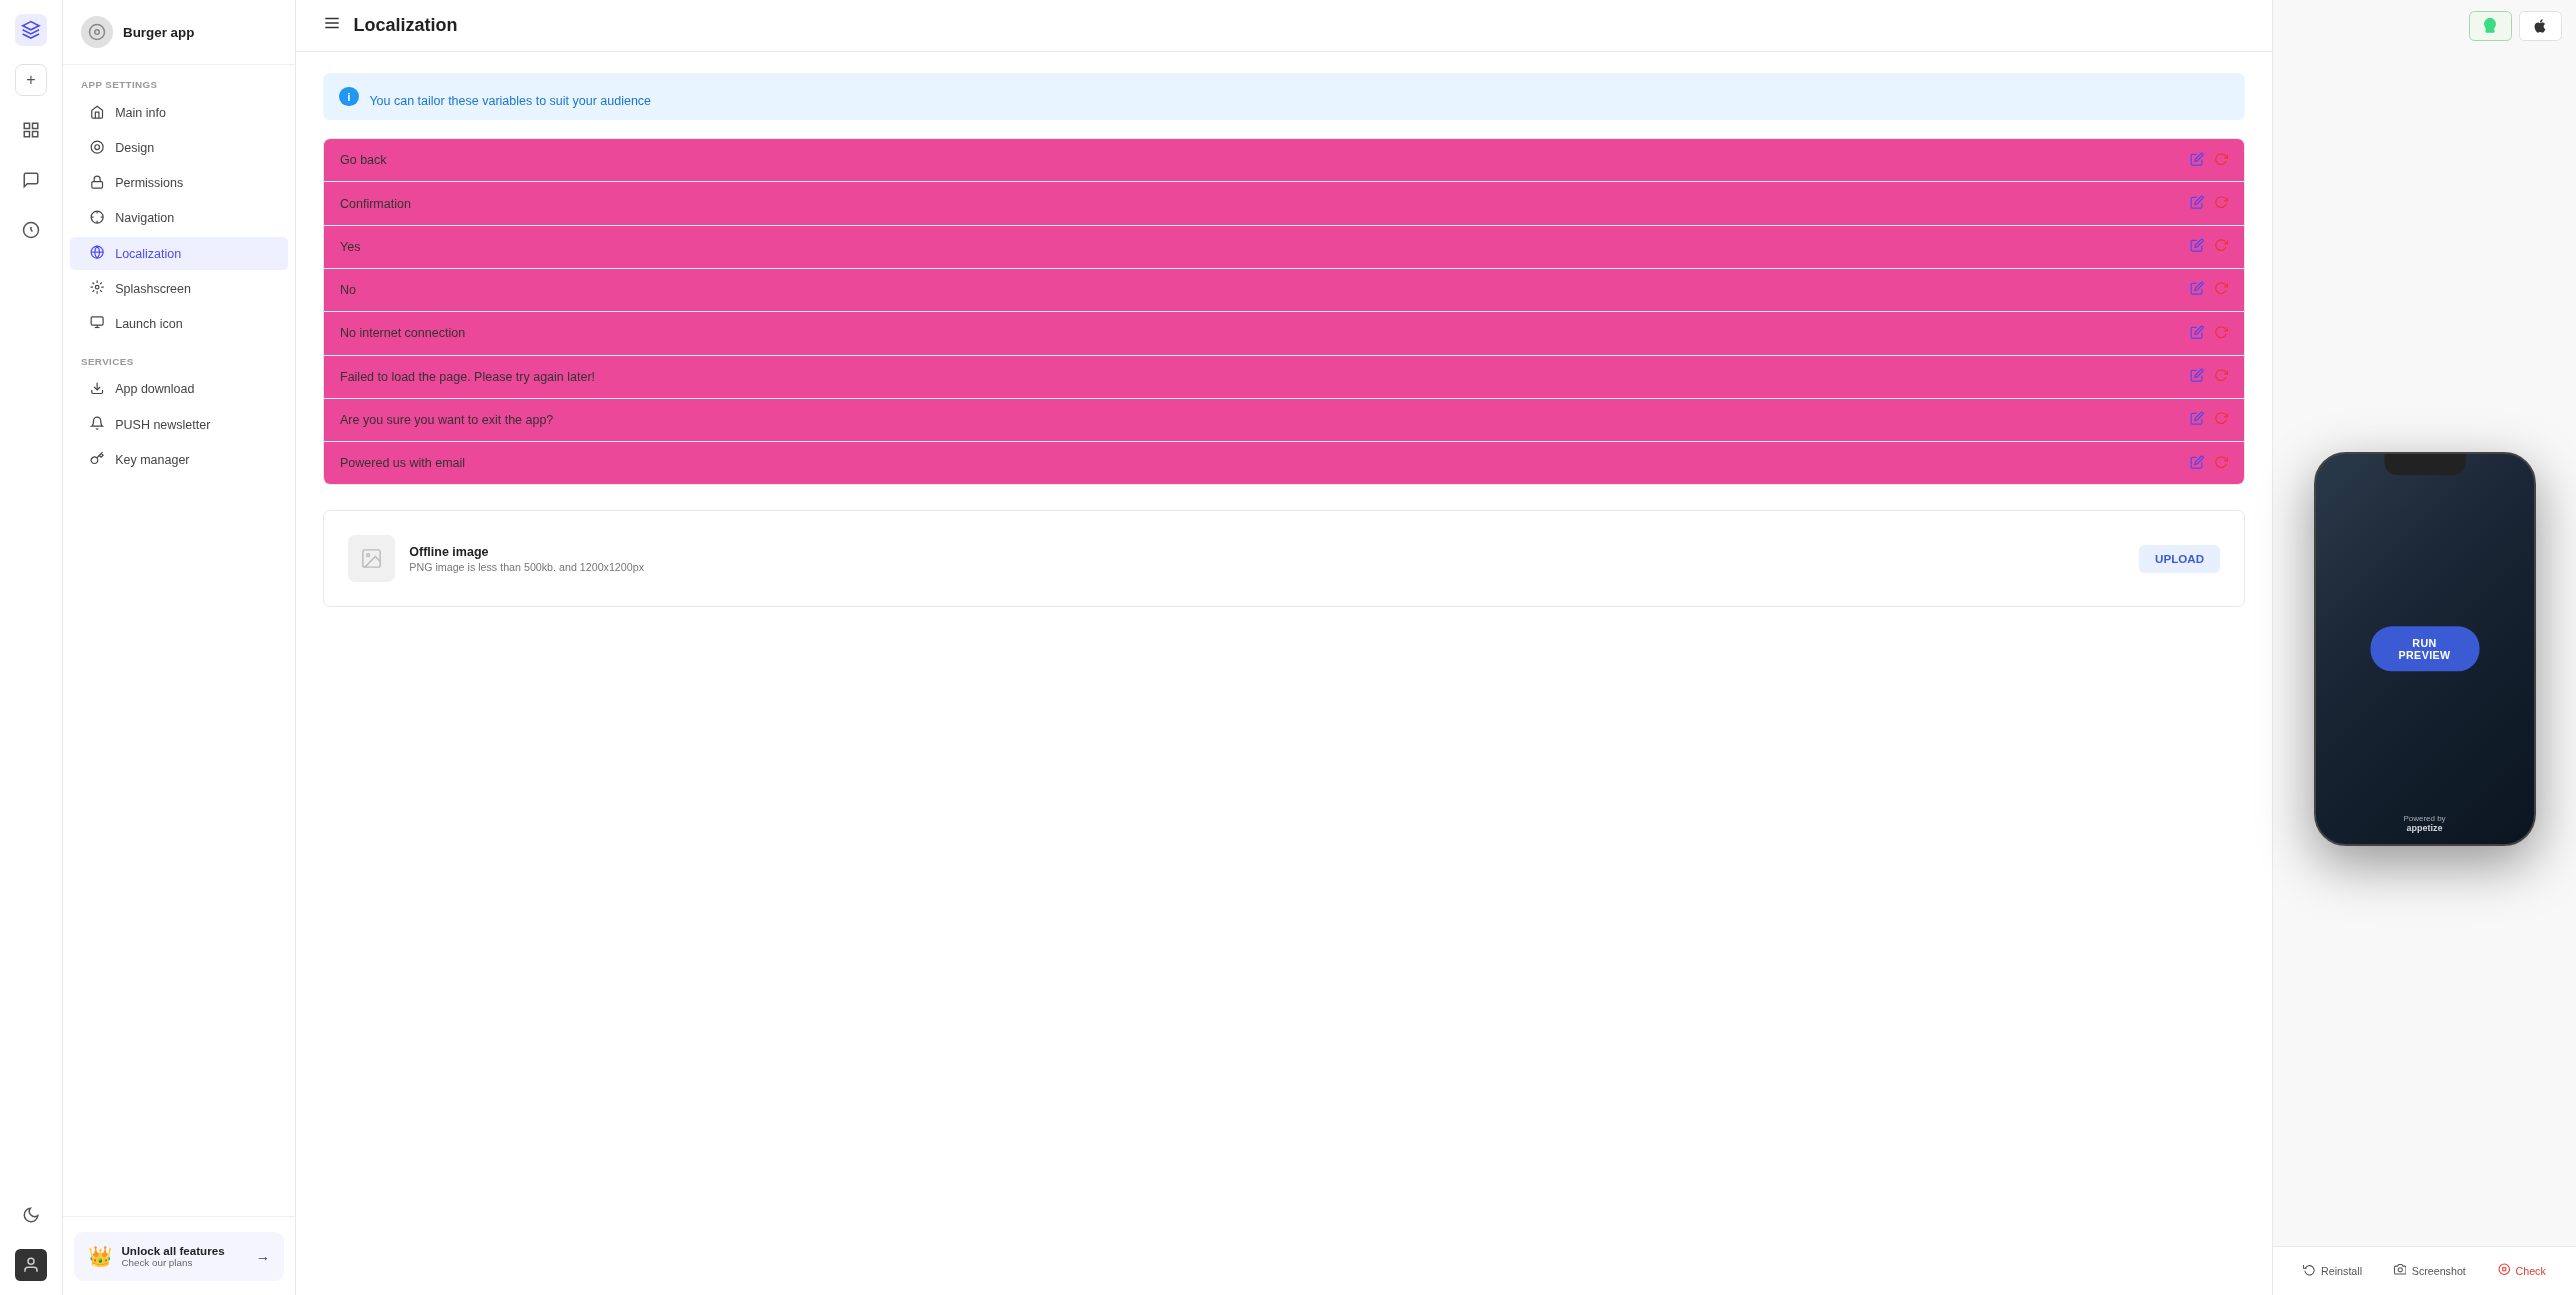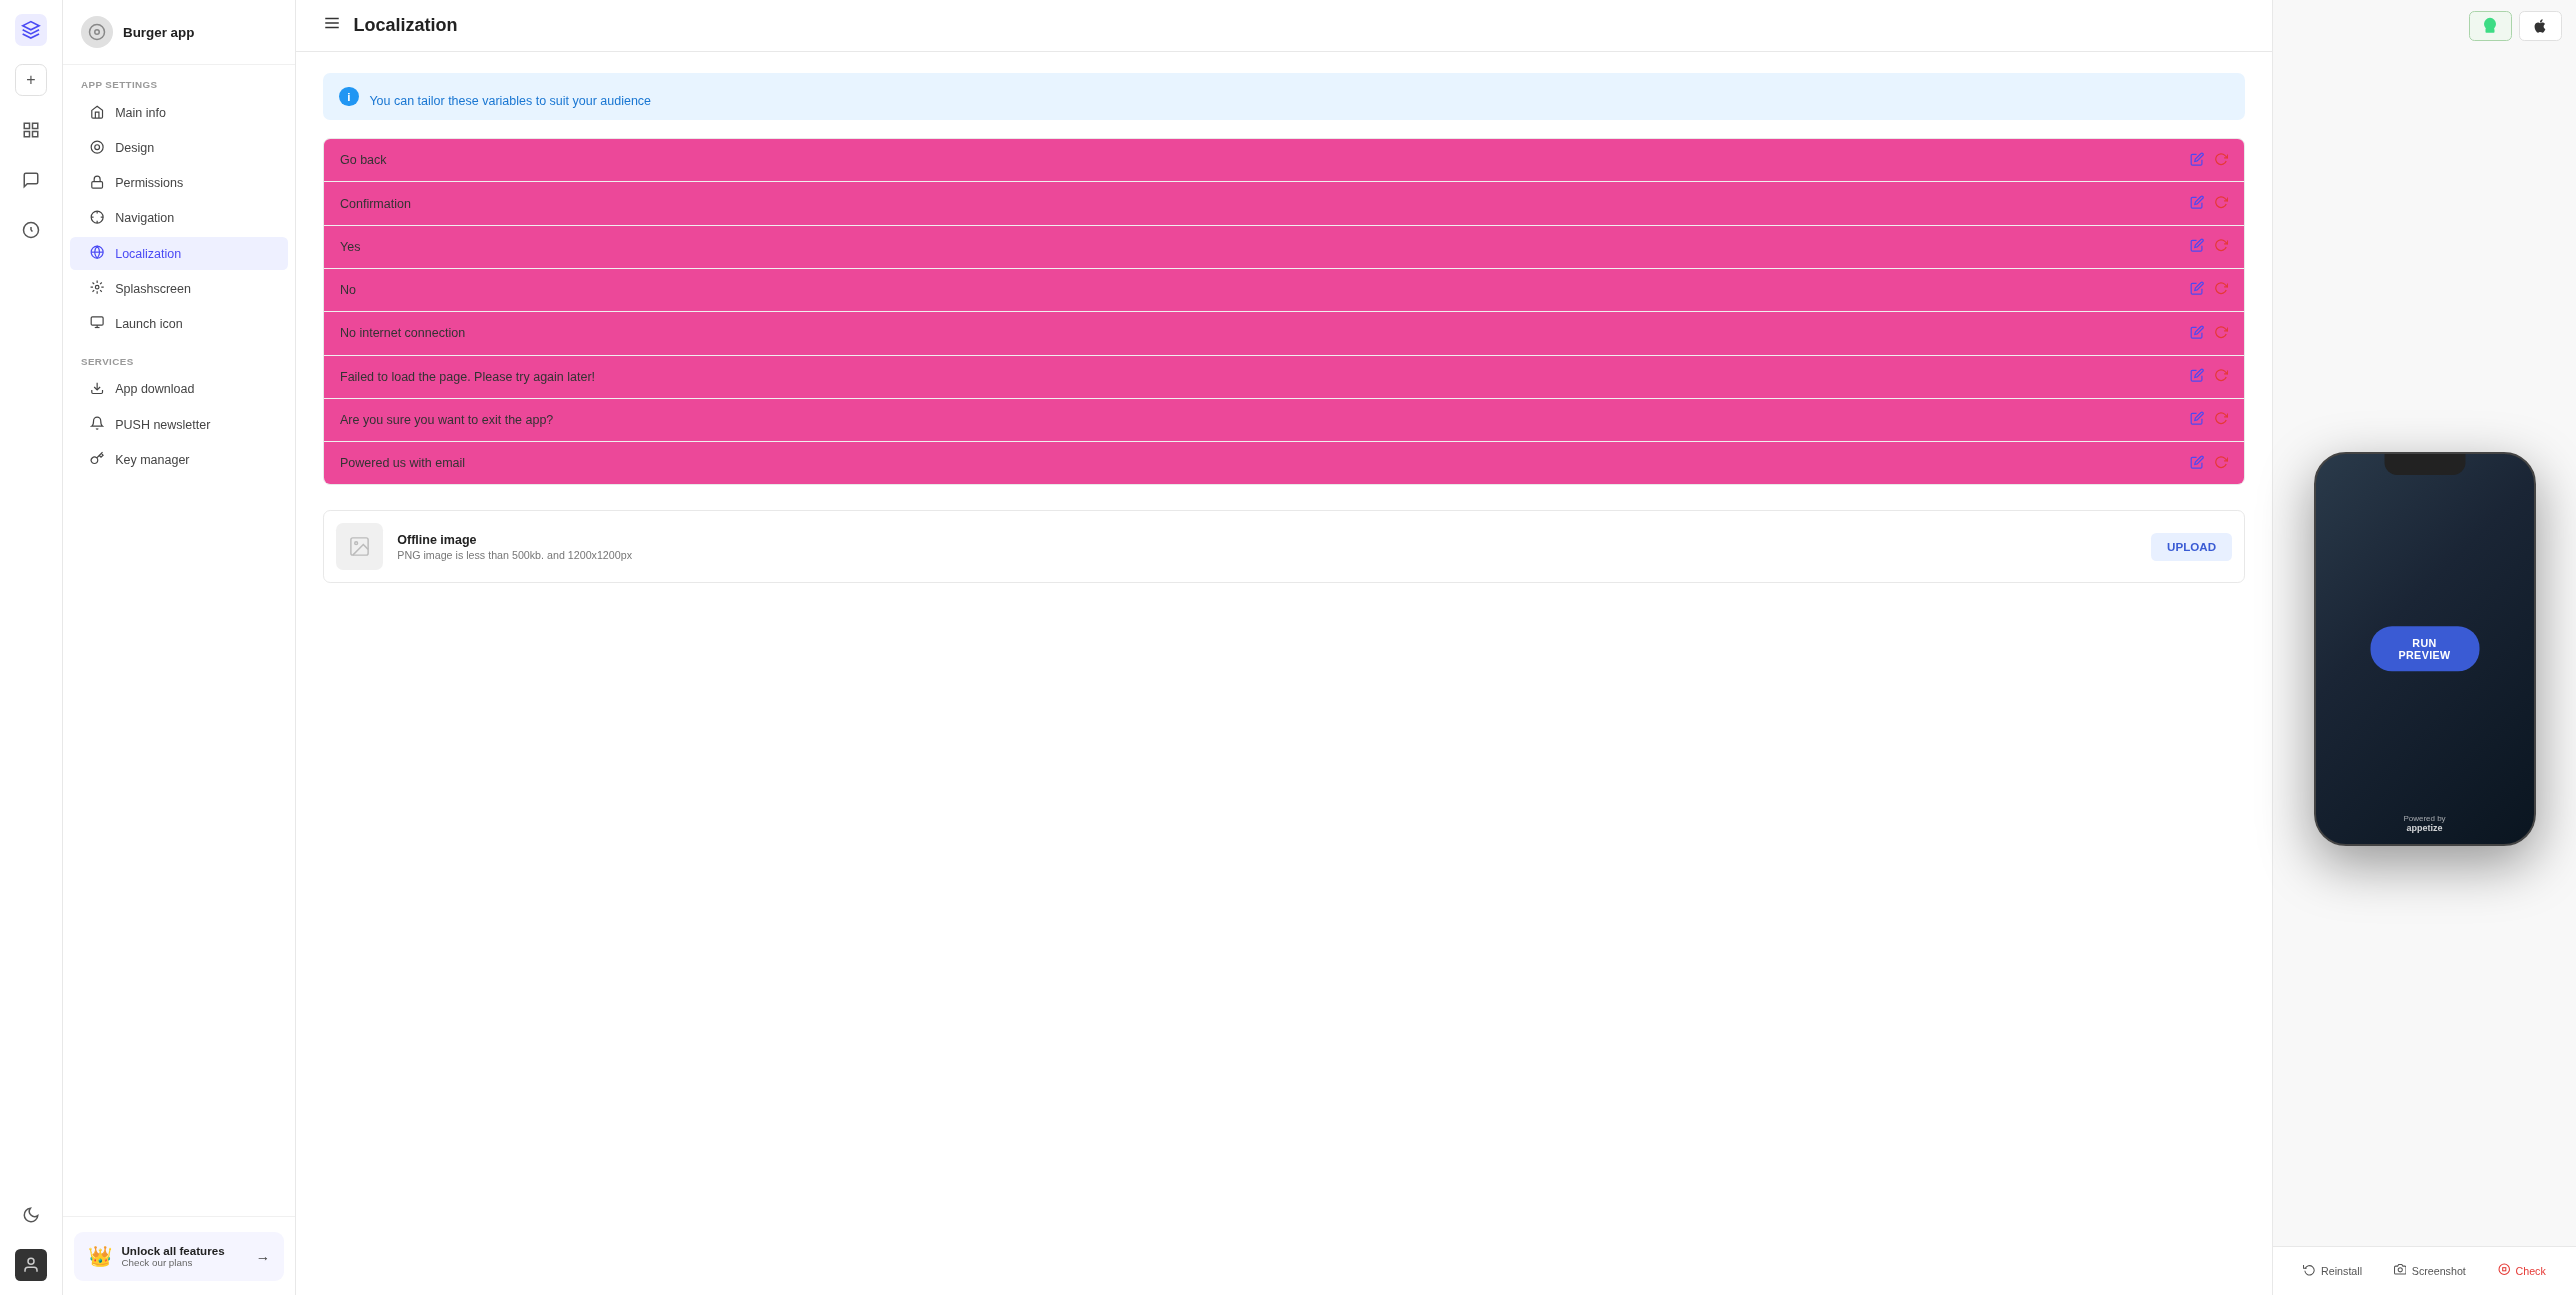--- a/index.html
+++ b/index.html
@@ -134,21 +134,21 @@
     .loc-row:last-child { border-bottom: none; }
     .loc-label { font-size: 12.5px; color: #333; }
     .loc-actions { display: flex; align-items: center; gap: 9px; }
     .loc-edit-btn { color: #4a4af4; font-size: 14.3px; cursor: pointer; }
     .loc-reset-btn { color: #e53935; font-size: 14.3px; cursor: pointer; }
 
     .section-title { font-size: 14.3px; font-weight: 600; color: #222; margin-bottom: 12.5px; }
 
     .image-card {
       border: 0.9px solid #e8e8e8; border-radius: 7.2px;
-      padding: 12px;
+      padding: 24px;
       display: flex; align-items: center; gap: 14.3px;
       background: #fff;
     }
     .image-thumb {
       width: 47px; height: 47px; border-radius: 7.2px; background: #f0f0f0;
       display: flex; align-items: center; justify-content: center;
       color: #bbb; font-size: 19.7px;
     }
     .image-info .img-name { font-size: 12.5px; font-weight: 600; color: #222; }
     .image-info .img-desc { font-size: 10.7px; color: #777; margin-top: 1.8px; }

